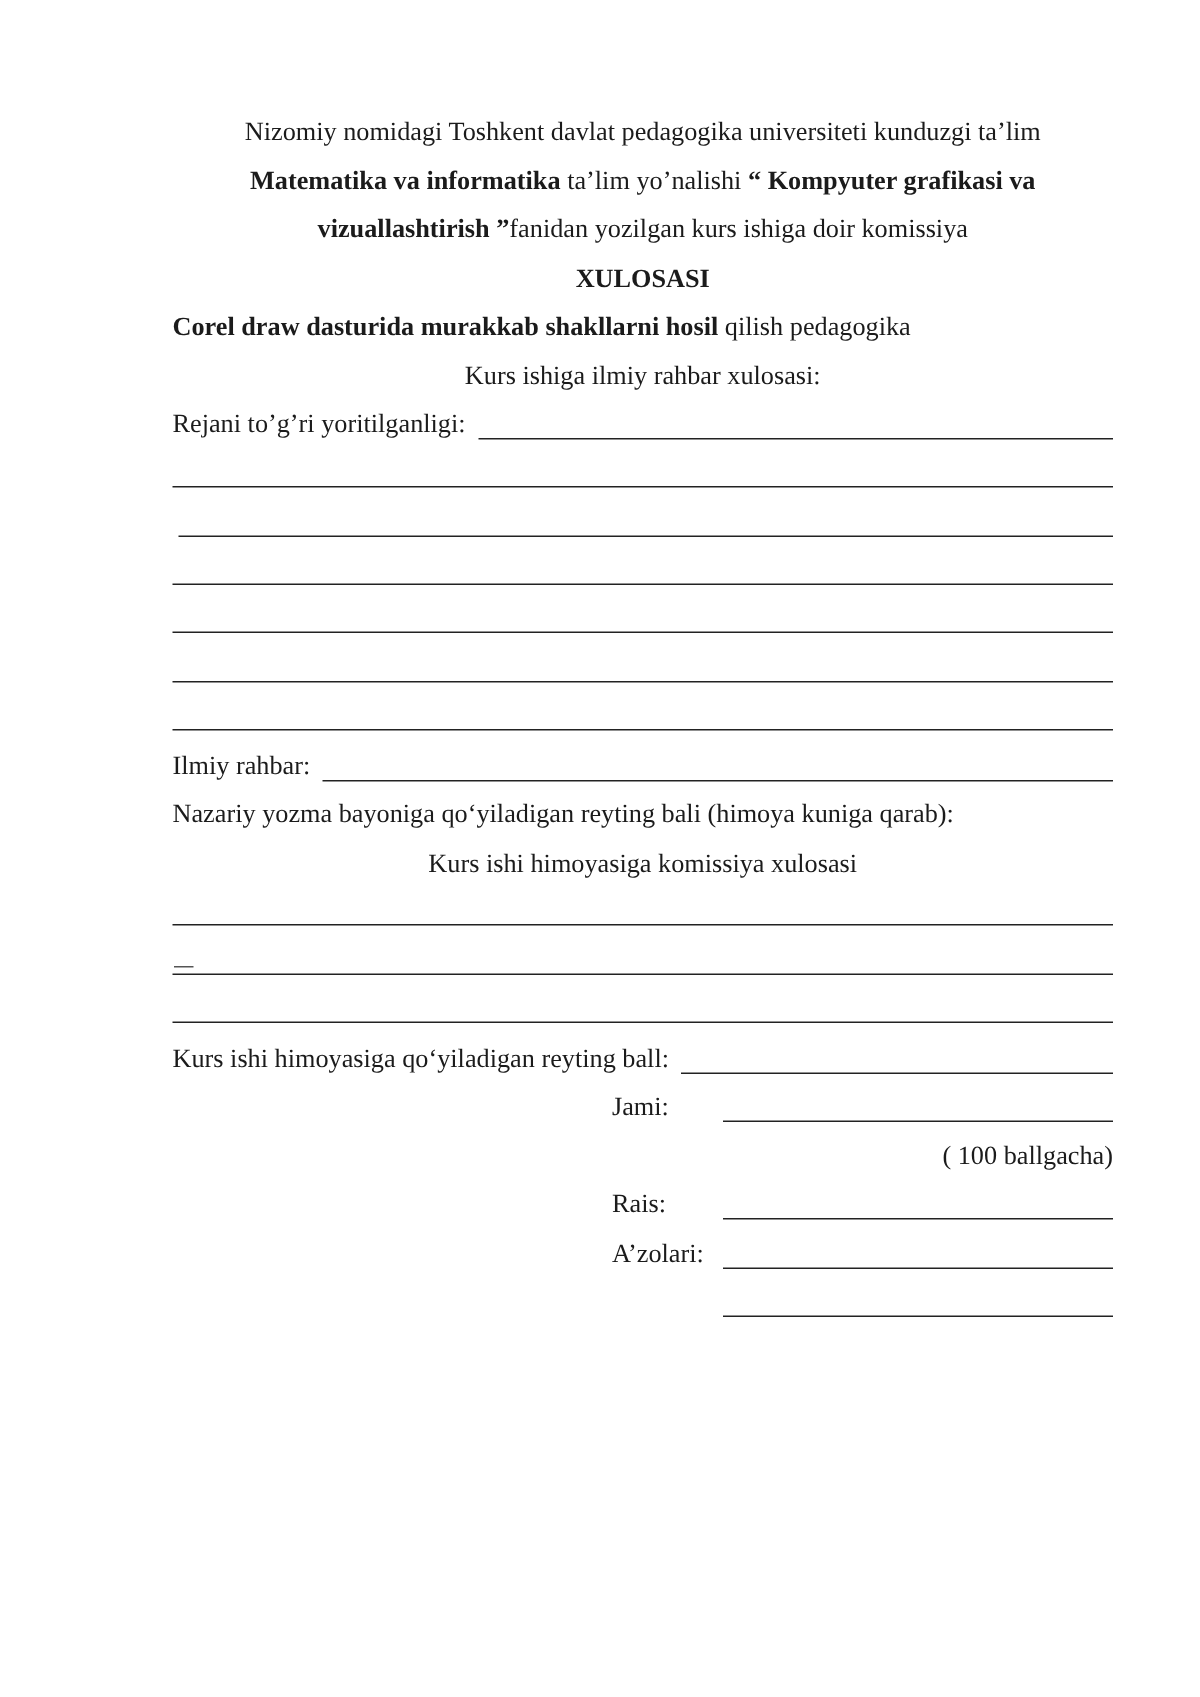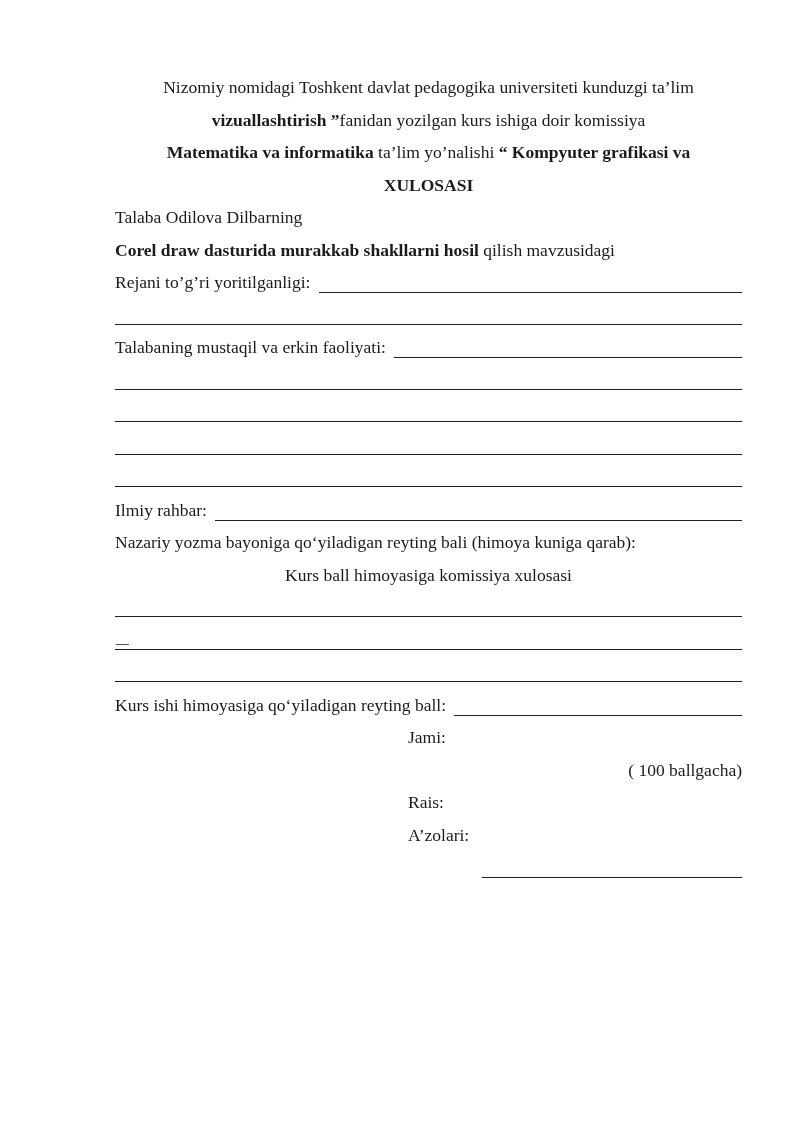--- a/index.html
+++ b/index.html
@@ -47,21 +47,21 @@
     border-top: 1.6px solid #222222;
   }
   .stray {
     position: absolute;
     left: 1px;
     top: 20.5px;
     width: 13px;
     border-top: 1.5px solid #555555;
   }
   
-  .signrow { margin-left: 293px; display: flex; flex-direction: column; }
+  .signrow { margin-left: 293px; display: flex; }
   .signlabel { min-width: 70px; white-space: pre; }
   .tailonly { margin-left: 363px; display: flex; }
   .pagenum {
     position: absolute;
     left: 115px;
     width: 627px;
     top: 1036px;
     text-align: center;
     font-size: 14.5px;
     line-height: 24px;
@@ -69,47 +69,46 @@
 </style>
 </head>
 <body>
 
 <div class="page">
   <div class="content">
 
     <div class="row center">Nizomiy nomidagi Toshkent davlat pedagogika universiteti kunduzgi ta’lim</div>
 
     <div class="row center">
-      <span class="b">vizuallashtirish ”</span><span>fanidan yozilgan kurs ishiga doir komissiya</span>
+      <span class="b">Matematika va informatika</span><span> ta’lim yo’nalishi </span><span class="b">“ Kompyuter grafikasi va</span>
     </div>
 
     <div class="row center">
-      <span class="b">Matematika va informatika</span><span> ta’lim yo’nalishi </span><span class="b">“ Kompyuter grafikasi va</span>
+      <span class="b">vizuallashtirish ”</span><span>fanidan yozilgan kurs ishiga doir komissiya</span>
     </div>
 
     <div class="row center b">XULOSASI</div>
 
-    <div class="row">Talaba Odilova Dilbarning</div>
 
     <div class="row">
-      <span class="b">Corel draw dasturida murakkab shakllarni hosil</span><span> qilish mavzusidagi</span>
+      <span class="b">Corel draw dasturida murakkab shakllarni hosil</span><span> qilish pedagogika</span>
     </div>
 
+    <div class="row center">Kurs ishiga ilmiy rahbar xulosasi:</div>
 
     <div class="row flexrow">
       <span class="label">Rejani to’g’ri yoritilganligi: </span>
       <span class="wline"></span>
     </div>
 
     <div class="row blank">
       <span class="rule"></span>
     </div>
 
     <div class="row flexrow">
-      <span class="label">Talabaning mustaqil va erkin faoliyati: </span>
       <span class="wline"></span>
     </div>
 
     <div class="row blank">
       <span class="rule"></span>
     </div>
     <div class="row blank">
       <span class="rule"></span>
     </div>
     <div class="row blank">
@@ -120,21 +119,21 @@
     </div>
 
     <div class="row flexrow">
       <span class="label">Ilmiy rahbar: </span>
       <span class="wline"></span>
     </div>
 
     <div class="row">Nazariy yozma bayoniga qoʻyiladigan reyting bali (himoya kuniga qarab):</div>
 
 
-    <div class="row center">Kurs ball himoyasiga komissiya xulosasi</div>
+    <div class="row center">Kurs ishi himoyasiga komissiya xulosasi</div>
 
     <div class="row blank">
       <span class="rule"></span>
     </div>
     <div class="row blank">
       <span class="stray"></span>
       <span class="rule"></span>
     </div>
     <div class="row blank">
       <span class="rule"></span>

